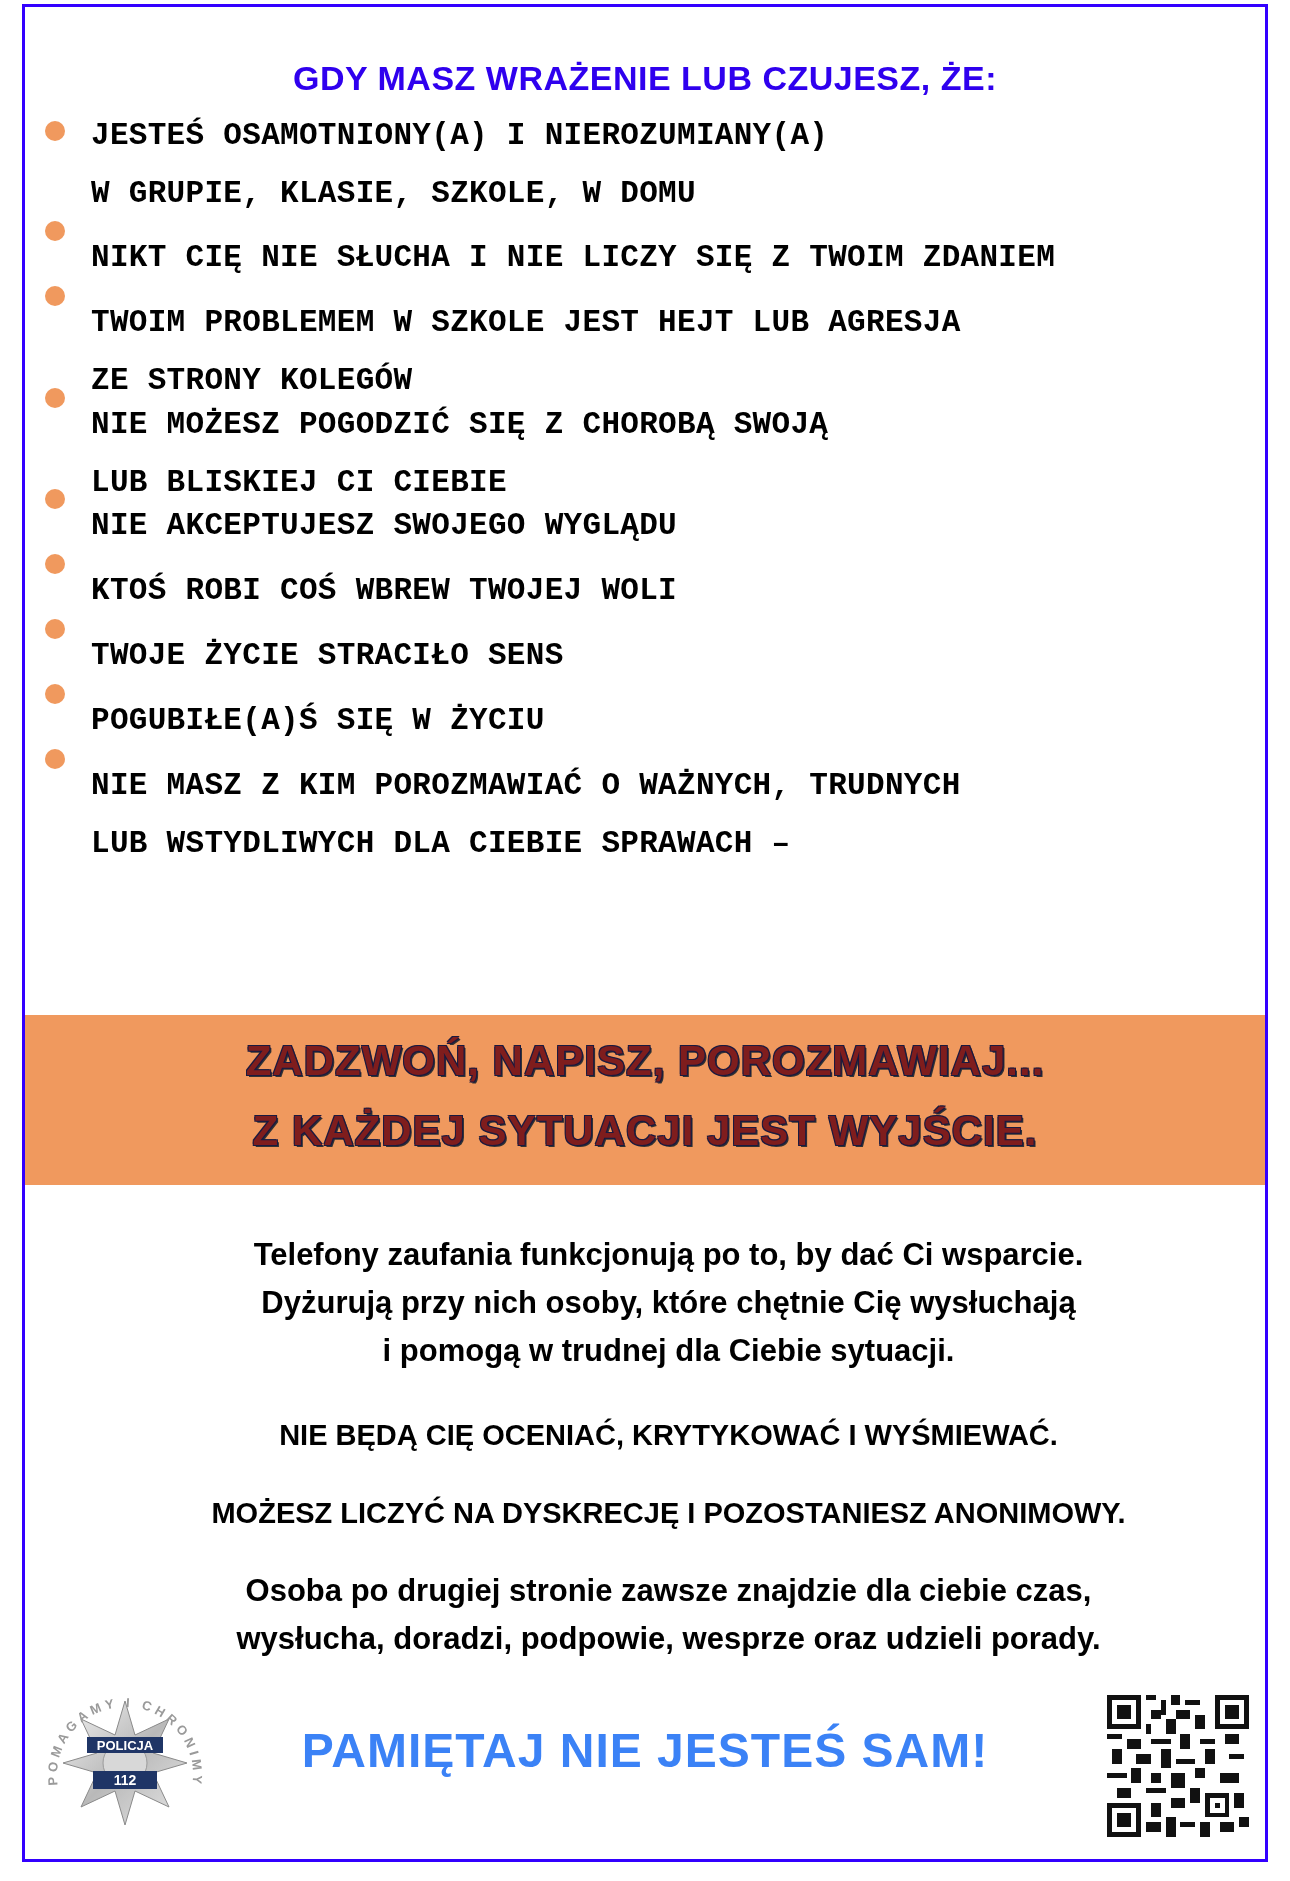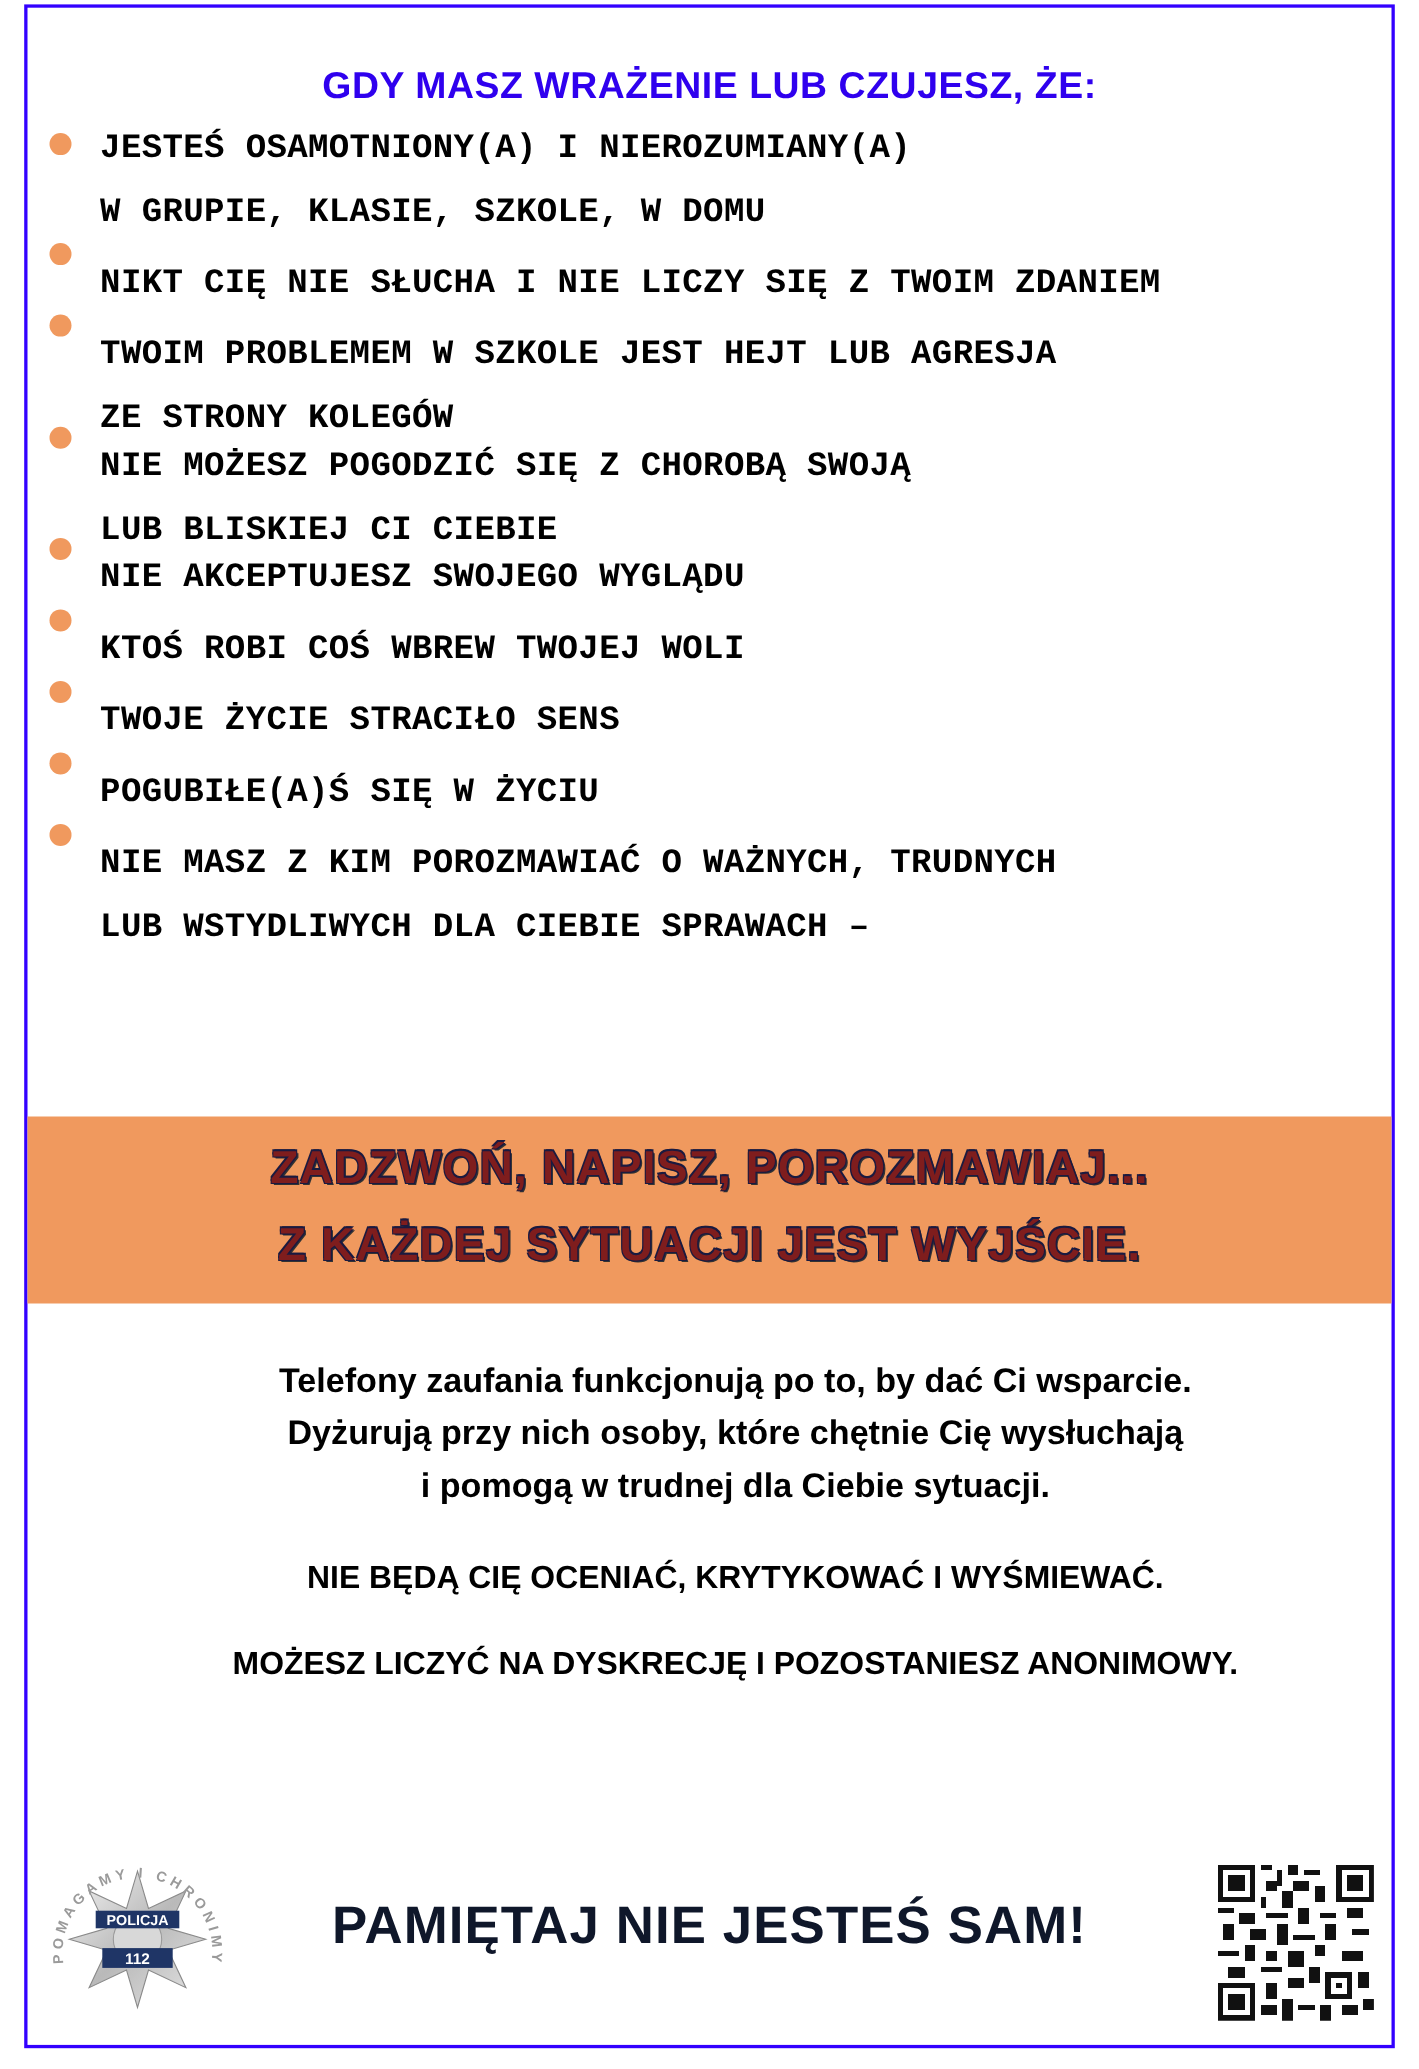--- a/index.html
+++ b/index.html
@@ -46,21 +46,21 @@
         2px 2px 0 #333;
     }
     .body-text {
       position: absolute; left: 0; right: 0; text-align: center;
       font-weight: bold; font-size: 31px; line-height: 48px; padding-left: 47px;
     }
     .caps { font-size: 29px; }
     .tagline {
       position: absolute; left: 140px; right: 140px; top: 1716px;
       text-align: center; font-weight: bold; font-size: 48px;
-      color: #0f172a; letter-spacing: 1px;
+      color: #3b82f6; letter-spacing: 1px;
     }
     .logo {
       position: absolute; left: 10px; top: 1678px; width: 180px; height: 150px;
     }
     .qr {
       position: absolute; left: 1082px; top: 1688px; width: 142px; height: 142px;
     }
   </style>
 </head>
 <body>
@@ -119,20 +119,24 @@
 
   <div class="body-text" style="top:1224px">
     <div>Telefony zaufania funkcjonują po to, by dać Ci wsparcie.</div>
     <div>Dyżurują przy nich osoby, które chętnie Cię wysłuchają</div>
     <div>i pomogą w trudnej dla Ciebie sytuacji.</div>
   </div>
 
   <div class="body-text caps" style="top:1404px">NIE BĘDĄ CIĘ OCENIAĆ, KRYTYKOWAĆ I WYŚMIEWAĆ.</div>
   <div class="body-text caps" style="top:1482px">MOŻESZ LICZYĆ NA DYSKRECJĘ I POZOSTANIESZ ANONIMOWY.</div>
 
+  <div class="body-text" style="top:1560px">
+    <div>Osoba po drugiej stronie zawsze znajdzie dla ciebie czas,</div>
+    <div>wysłucha, doradzi, podpowie, wesprze oraz udzieli porady.</div>
+  </div>
 
   <div class="logo">
     <svg width="180" height="150" viewBox="0 0 180 150">
       <defs>
         <path id="ringPath" d="M 25 110 A 68 68 0 1 1 155 110" fill="none"></path>
         <linearGradient id="silver" x1="0" y1="0" x2="1" y2="1">
           <stop offset="0" stop-color="#f4f4f4"></stop>
           <stop offset="0.5" stop-color="#b9b9b9"></stop>
           <stop offset="1" stop-color="#e6e6e6"></stop>
         </linearGradient>

